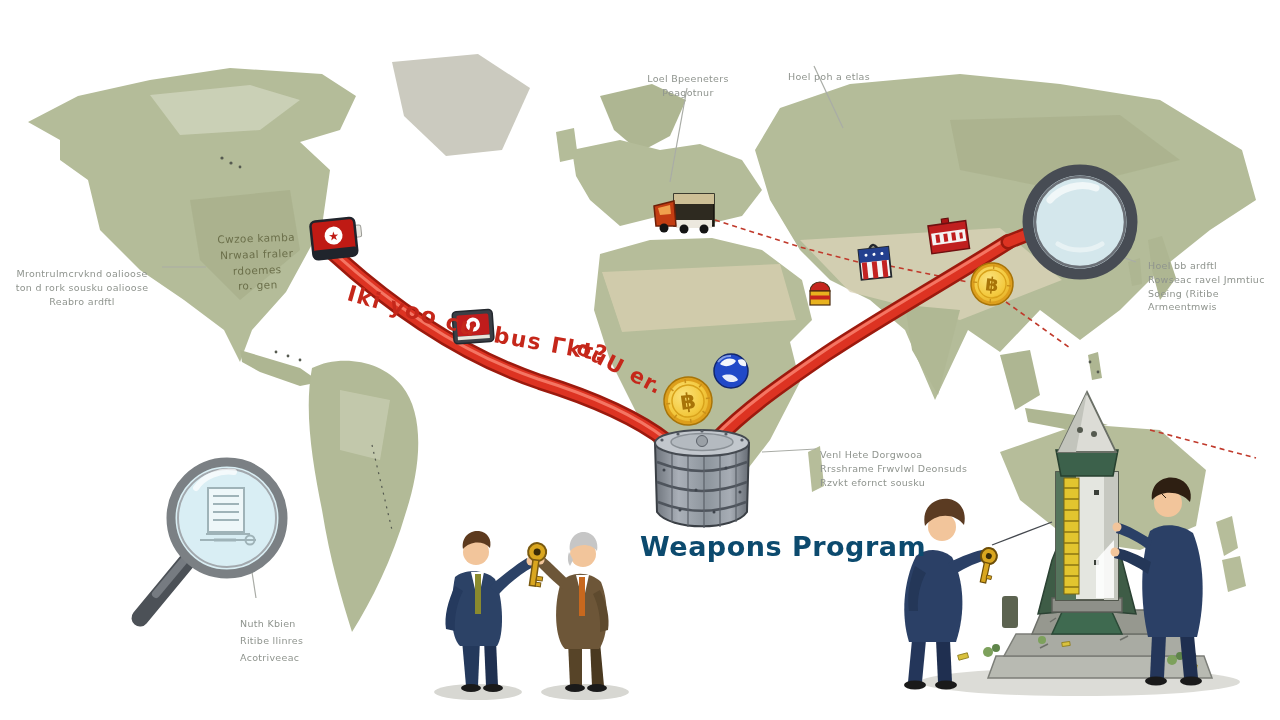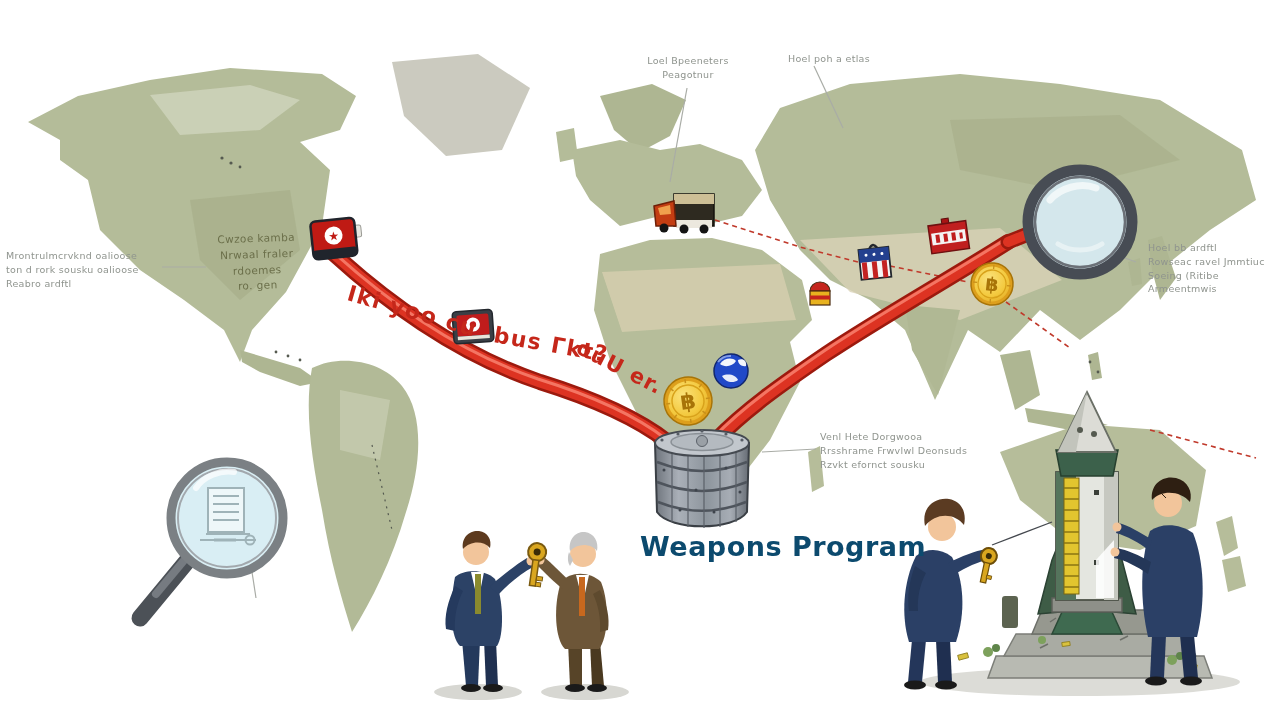--- a/index.html
+++ b/index.html
@@ -1,21 +1,21 @@
 <!DOCTYPE html>
 <html><head>
 <meta charset="utf-8">
 <style>
   html,body{margin:0;padding:0;background:#ffffff;}
   .stage{position:relative;width:1280px;height:720px;background:#ffffff;overflow:hidden;
          font-family:"DejaVu Sans",sans-serif;}
   .stage svg{position:absolute;left:0;top:0;}
-  .lbl{position:absolute;color:#8f948e;font-size:9.5px;line-height:1.45;letter-spacing:.3px;}
+  .lbl{position:absolute;color:#8f948e;font-size:9.5px;line-height:1.45;letter-spacing:.3px;margin-top:18px;}
   .lbl.center-al{text-align:center;}
-  .lbl.right-al{text-align:left;}
+  .lbl.right-al{text-align:center;}
   .lbl-usa{position:absolute;color:#6b6f4a;font-size:10.5px;line-height:1.5;text-align:center;
            transform:rotate(-2deg);letter-spacing:.4px;font-weight:500;}
   .route-txt{position:absolute;color:#c5271a;font-weight:700;font-size:22px;
              letter-spacing:1.5px;white-space:nowrap;transform-origin:left center;}
   .big-title{position:absolute;left:640px;top:531px;font-size:27px;font-weight:700;
              color:#0c4a6e;letter-spacing:.5px;white-space:nowrap;}
 </style>
 </head>
 <body>
 
@@ -430,20 +430,25 @@
   <div>Soeing (Ritibe</div>
   <div>Armeentmwis</div>
 </div>
 
 <div class="lbl" style="left:820px;top:430px;width:150px;">
   <div>Venl Hete Dorgwooa</div>
   <div>Rrsshrame Frwvlwl Deonsuds</div>
   <div>Rzvkt efornct sousku</div>
 </div>
 
+<div class="lbl" style="left:240px;top:597px;width:110px;line-height:1.8;">
+  <div>Nuth Kbien</div>
+  <div>Ritibe llinres</div>
+  <div>Acotriveeac</div>
+</div>
 
 <span class="route-txt" style="left:348px;top:280px;transform:rotate(16deg);">Iki yoo cu</span>
 <span class="route-txt" style="left:494px;top:322px;transform:rotate(10deg);">bus Γkt?</span>
 <span class="route-txt" style="left:578px;top:334px;transform:rotate(27deg);font-size:21px;">ouU er.</span>
 
 <div class="big-title">Weapons Program</div>
 
 </div>
 
 </body></html>

